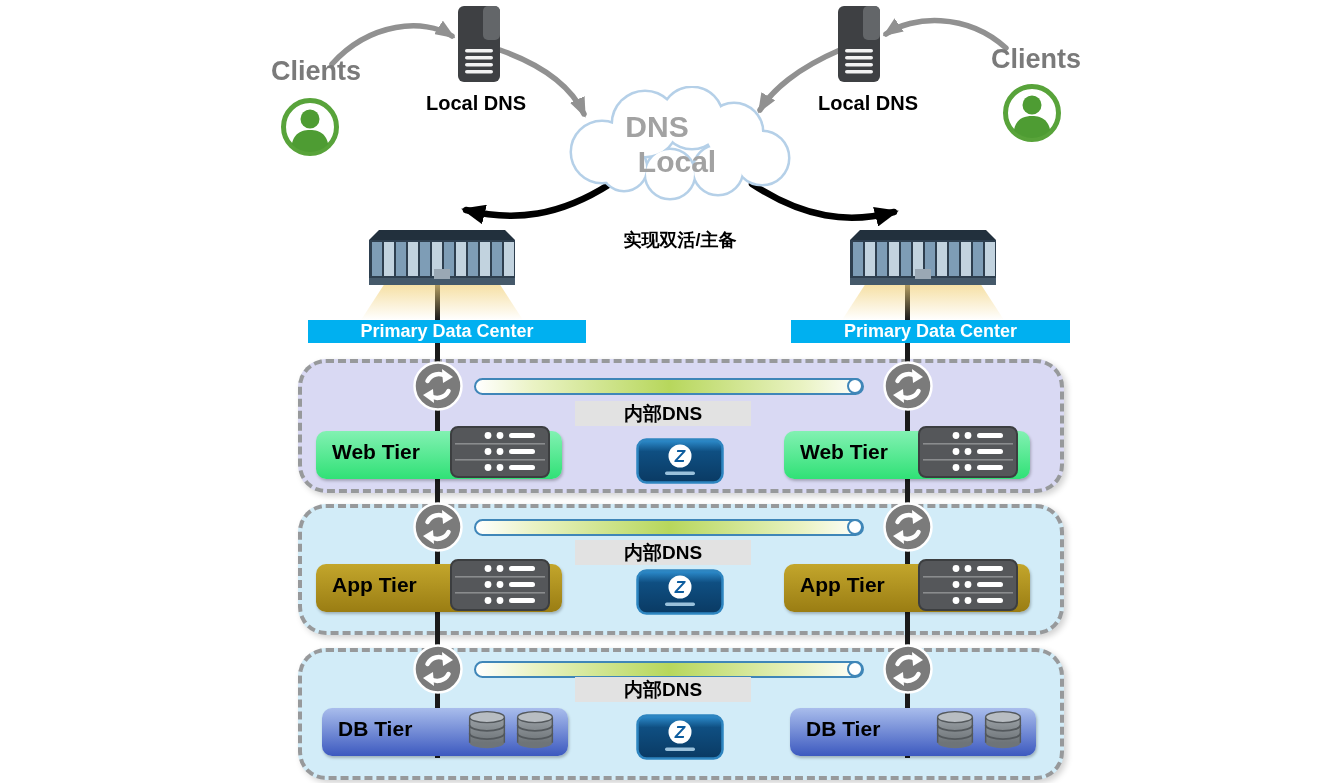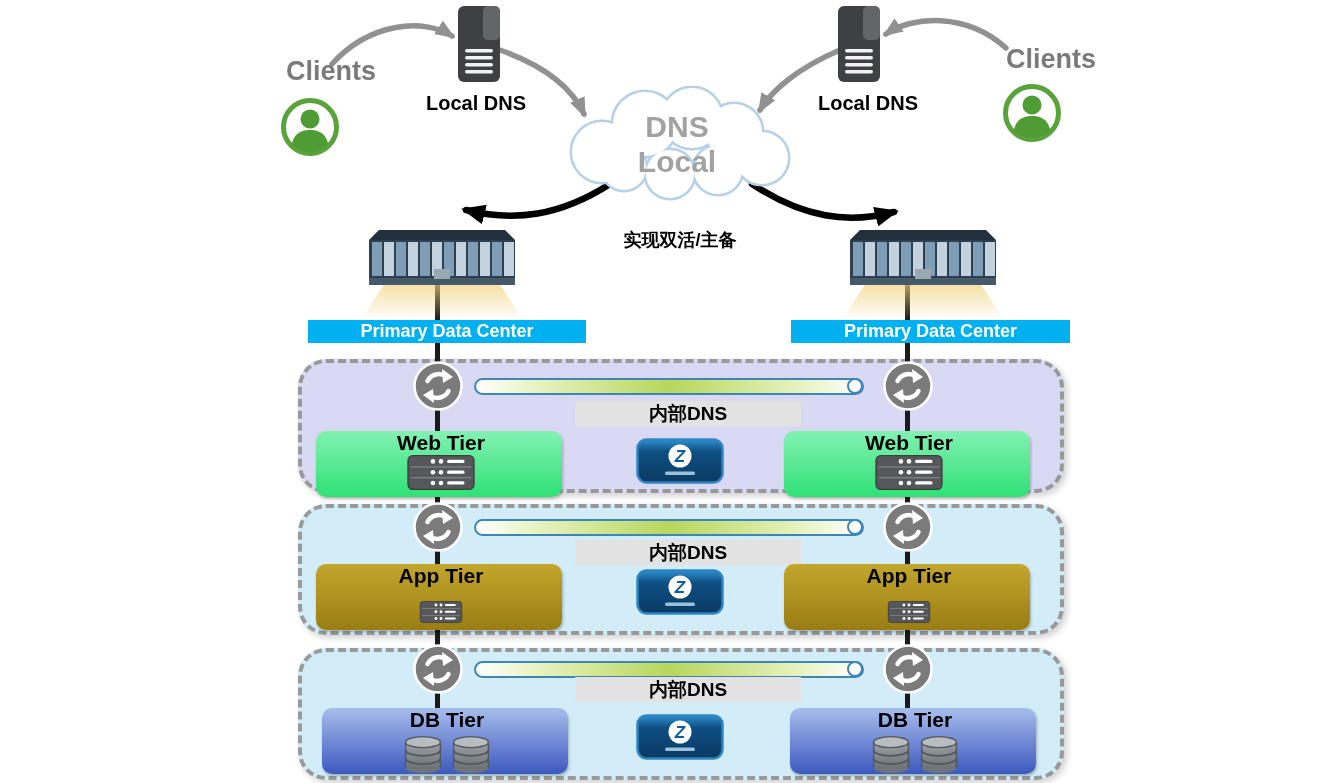--- a/index.html
+++ b/index.html
@@ -3,21 +3,21 @@
 <meta charset="utf-8">
 <style>
   html,body{margin:0;padding:0;background:#ffffff;font-family:"Liberation Sans","DejaVu Sans",sans-serif;}
   #page{position:relative;width:1338px;height:783px;background:#ffffff;overflow:hidden;}
 
   .abs{position:absolute;}
   .z3{z-index:3;}
 
   
   .lbl{position:absolute;font-weight:bold;z-index:3;text-align:center;color:#000;}
-  .clients{font-size:27px;color:#7a7a7a;width:100px;margin-left:15px;}
+  .clients{font-size:27px;color:#7a7a7a;width:100px;}
   .localdns{font-size:20px;width:132px;}
   .cloud-text{position:absolute;font-size:30px;font-weight:bold;color:#a2a2a2;z-index:3;text-align:center;width:170px;}
   .caption{position:absolute;left:538px;top:224px;width:284px;text-align:center;font-size:18px;font-weight:bold;line-height:33px;z-index:3;color:#000;}
 
   
   .banner{position:absolute;top:320px;height:23px;background:#00b0f0;color:#ffffff;font-weight:bold;
           font-size:18px;text-align:center;line-height:23px;z-index:3;}
 
   
   .tier{position:absolute;left:298px;width:766px;border:4px dashed #97999b;border-radius:28px;
@@ -27,27 +27,27 @@
   .tier-db{top:648px;height:132px;background:#d2ecf8;}
 
   
   .capsule{position:absolute;left:474px;width:390px;height:17px;border:2px solid #3f86b8;border-radius:11px;
            box-sizing:border-box;z-index:3;
            background:linear-gradient(90deg,#ffffff 0%,#eaf3c4 15%,#b7d75c 50%,#eaf3c4 85%,#ffffff 100%);}
   .capsule .ball{position:absolute;right:-1px;top:-2px;width:16px;height:16px;border-radius:50%;
                  background:#ffffff;border:2px solid #3f86b8;box-sizing:border-box;}
 
   
-  .idns{position:absolute;left:575px;width:226px;height:25px;background:#e2e2e2;font-weight:bold;
+  .idns{position:absolute;left:575px;width:176px;height:25px;background:#e2e2e2;font-weight:bold;
         font-size:19px;text-align:center;line-height:25px;z-index:3;color:#000;}
 
   
-  .tier-box{position:absolute;width:246px;height:66px;border-radius:10px;display:flex;align-items:center;
+  .tier-box{position:absolute;width:246px;height:48px;border-radius:10px;display:flex;align-items:center;
             justify-content:space-between;padding:0 12px 7px 16px;box-sizing:border-box;z-index:3;
-            box-shadow:1px 2px 3px rgba(0,0,0,0.25);flex-direction:column;}
+            box-shadow:1px 2px 3px rgba(0,0,0,0.25);}
   .tier-box.web{background:linear-gradient(180deg,#82f1b2,#30e176);}
   .tier-box.app{background:linear-gradient(180deg,#c3a62c,#9a7d13);gap:13px;}
   .tier-box.db{background:linear-gradient(180deg,#a9bdec,#3c59bf);margin-left:6px;}
   .tier-box-label{font-size:21px;font-weight:bold;color:#000;}
   .stack-icon{width:100px;height:52px;}
   .db-icons{display:flex;gap:6px;align-items:center;}
   .db-icons svg{width:42px;height:44px;}
   .sync{position:absolute;width:52px;height:52px;z-index:3;}
   .zapp{position:absolute;left:636px;width:88px;height:46px;z-index:3;}
   .bldg{position:absolute;width:170px;height:108px;z-index:3;}
@@ -220,21 +220,21 @@
       <circle cx="42" cy="66" r="30"></circle>
         <circle cx="85" cy="38" r="32"></circle>
         <circle cx="132" cy="32" r="30"></circle>
       <circle cx="174" cy="46" r="28"></circle>
         <circle cx="202" cy="72" r="26"></circle>
         <circle cx="158" cy="84" r="24"></circle>
       <circle cx="110" cy="88" r="24"></circle>
         <circle cx="64" cy="82" r="22"></circle>
     </g>
   </svg>
-  <div class="cloud-text" style="left:592px;top:110px">DNS</div>
+  <div class="cloud-text" style="left:572px;top:110px">DNS</div>
   <div class="cloud-text" style="left:592px;top:145px">Local</div>
 
   <svg class="tower" style="left:835px;top:5px">
       <use href="#sym-tower"></use>
     </svg>
   <div class="lbl localdns" style="left:802px;top:92px">Local DNS</div>
 
   <div class="lbl clients" style="left:986px;top:44px">Clients</div>
   <svg class="person" style="left:1002px;top:83px">
       <use href="#sym-person"></use>

